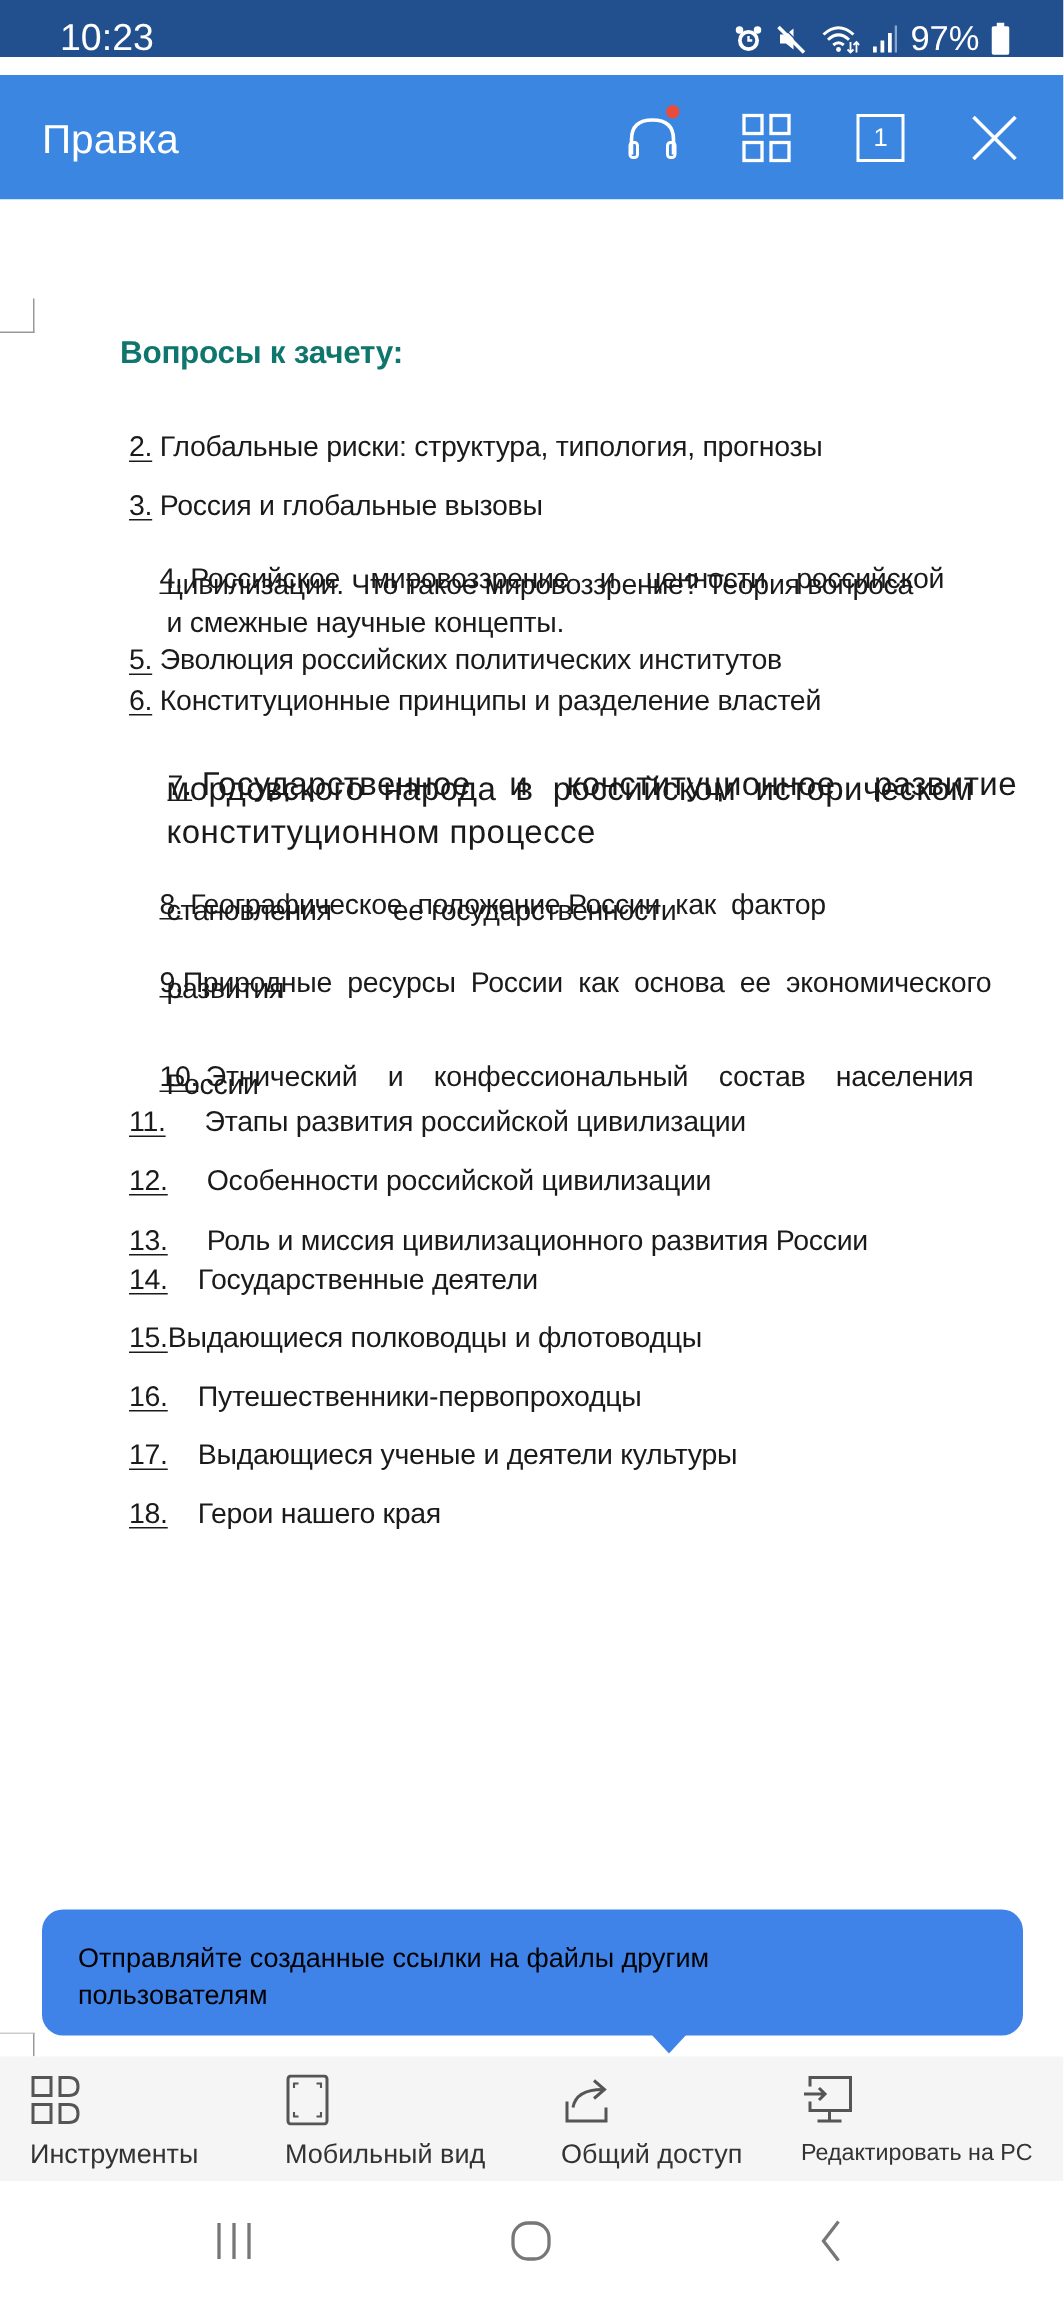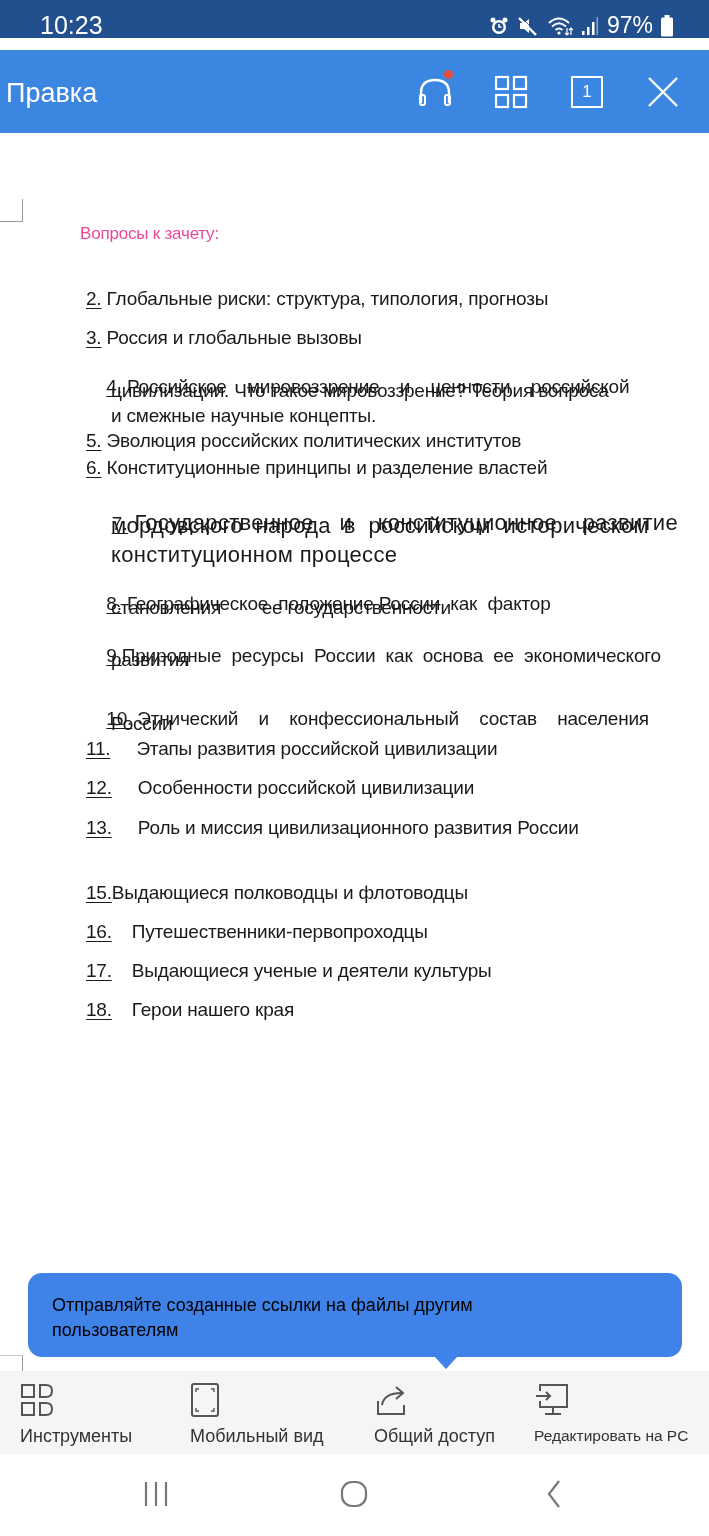--- a/index.html
+++ b/index.html
@@ -5,30 +5,30 @@
   * { box-sizing: border-box; margin: 0; padding: 0; }
   html, body { width: 709px; height: 1536px; overflow: hidden; background: #ffffff; }
   body { font-family: "Liberation Sans", "DejaVu Sans", sans-serif; color: #1a1a1a; position: relative; }
 
   .status-bar { position: absolute; left: 0; top: 0; width: 709px; height: 38px; background: #22508e; color: #fff; }
   .status-time { position: absolute; left: 40px; top: 11px; font-size: 25px; }
   .status-right { position: absolute; right: 36px; top: 12px; display: flex; align-items: center; gap: 8px; font-size: 23px; }
   .status-right svg { display: block; }
 
   .app-bar { position: absolute; left: 0; top: 50px; width: 709px; height: 83px; background: #3a86e0; color: #fff; }
-  .app-title { position: absolute; left: 6px; top: 28px; font-size: 27px; }
+  .app-title { position: absolute; left: 28px; top: 28px; font-size: 27px; }
   .app-icon { position: absolute; top: 22px; width: 40px; height: 40px; display: flex; align-items: center; justify-content: center; }
   .app-icon svg { display: block; }
   .red-dot { position: absolute; right: 2px; top: -2px; width: 9px; height: 9px; border-radius: 50%; background: #e74c3c; }
 
   .doc-area { position: absolute; left: 0; top: 133px; width: 709px; height: 1238px; background: #fff; overflow: hidden; }
   .page-corner { position: absolute; left: 0; top: 66px; width: 23px; height: 23px; border-right: 1px solid #999; border-bottom: 1px solid #999; }
   .page-corner-bottom { position: absolute; left: 0; top: 1222px; width: 23px; height: 16px; border-right: 1px solid #999; border-top: 1px solid #ccc; }
 
-  .doc-heading { position: absolute; left: 80px; top: 91px; font-size: 17px; font-weight: normal; color: #ec4899; letter-spacing: -0.2px; }
+  .doc-heading { position: absolute; left: 80px; top: 91px; font-size: 21px; font-weight: bold; color: #0f766e; letter-spacing: -0.2px; }
   .q { position: absolute; left: 86px; font-size: 19px; color: #1a1a1a; white-space: nowrap; letter-spacing: -0.2px; }
   .q .num { text-decoration: underline; text-underline-offset: 3px; }
   .q .txt { }
   .q.big { font-size: 22px; letter-spacing: 0.3px; }
   .cont { position: absolute; left: 111px; font-size: 19px; color: #1a1a1a; white-space: nowrap; letter-spacing: -0.2px; }
   .cont.big { font-size: 22px; letter-spacing: 0.3px; }
 
   .tooltip { position: absolute; left: 28px; top: 1273px; width: 654px; height: 84px; background: #3f82e8; border-radius: 14px; color: #000000; font-size: 18px; padding: 20px 0 0 24px; line-height: 25px; }
   .tooltip-arrow { position: absolute; left: 434px; top: 1356px; width: 0; height: 0; border-left: 12px solid transparent; border-right: 12px solid transparent; border-top: 13px solid #3f82e8; }
 
@@ -186,20 +186,23 @@
   </div>
 
   <div class="q" style="top:644px;">
     <span class="num">12.</span><span class="txt" style="margin-left:26px;">Особенности российской цивилизации</span>
   </div>
 
   <div class="q" style="top:684px;">
     <span class="num">13.</span><span class="txt" style="margin-left:26px;">Роль и миссия цивилизационного развития России</span>
   </div>
 
+  <div class="q" style="top:710px;">
+    <span class="num">14.</span><span class="txt" style="margin-left:20px;">Государственные деятели</span>
+  </div>
 
   <div class="q" style="top:749px;">
     <span class="num">15.</span><span class="txt" style="">Выдающиеся полководцы и флотоводцы</span>
   </div>
 
   <div class="q" style="top:788px;">
     <span class="num">16.</span><span class="txt" style="margin-left:20px;">Путешественники-первопроходцы</span>
   </div>
 
   <div class="q" style="top:827px;">

